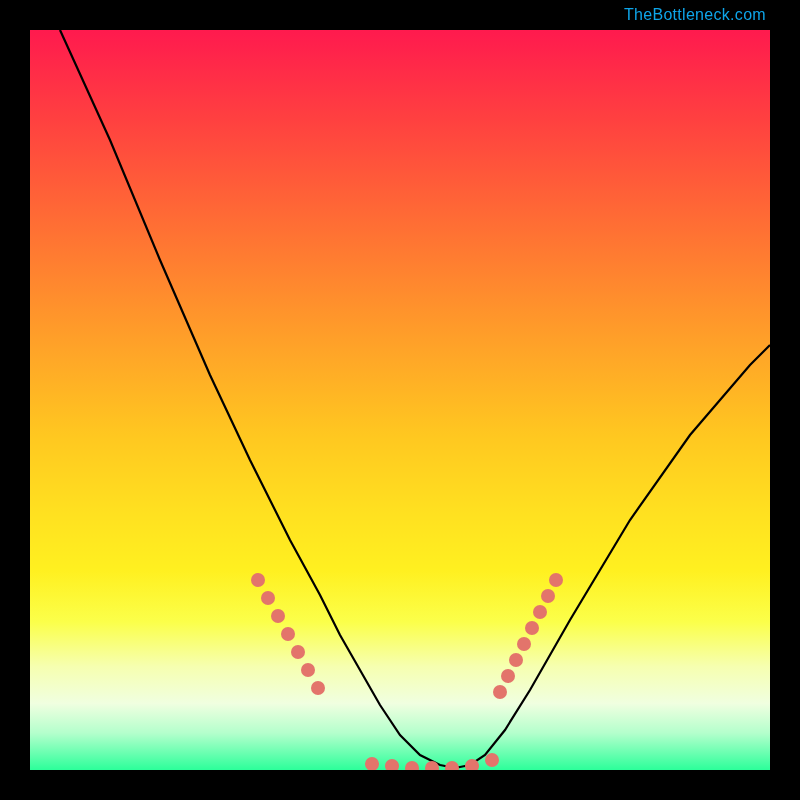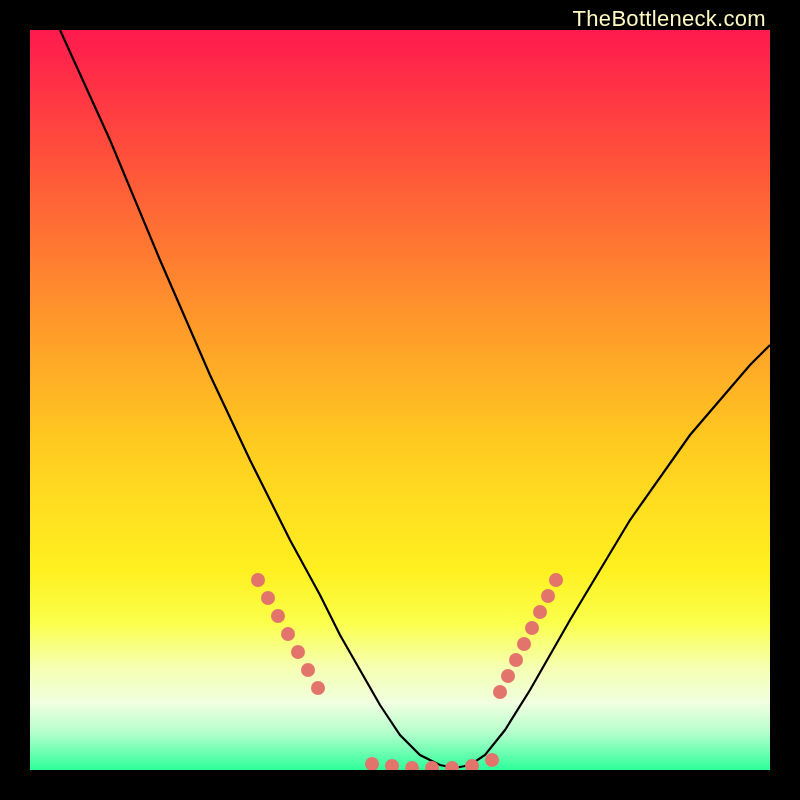--- a/index.html
+++ b/index.html
@@ -39,22 +39,22 @@
       #f6ffb0 86%,
       #f0ffe0 91%,
       #b4ffcc 95%,
       #2cff9a 100%
     );
   }
   .watermark {
     position: absolute;
     top: 6px;
     right: 34px;
-    color: #fef9c3;
-    font-size: 22px;
+    color: #0ea5e9;
+    font-size: 16px;
     font-weight: 500;
     letter-spacing: 0.3px;
     z-index: 5;
   }
   svg.curve {
     position: absolute;
     top: 30px;
     left: 30px;
     width: 740px;
     height: 740px;

